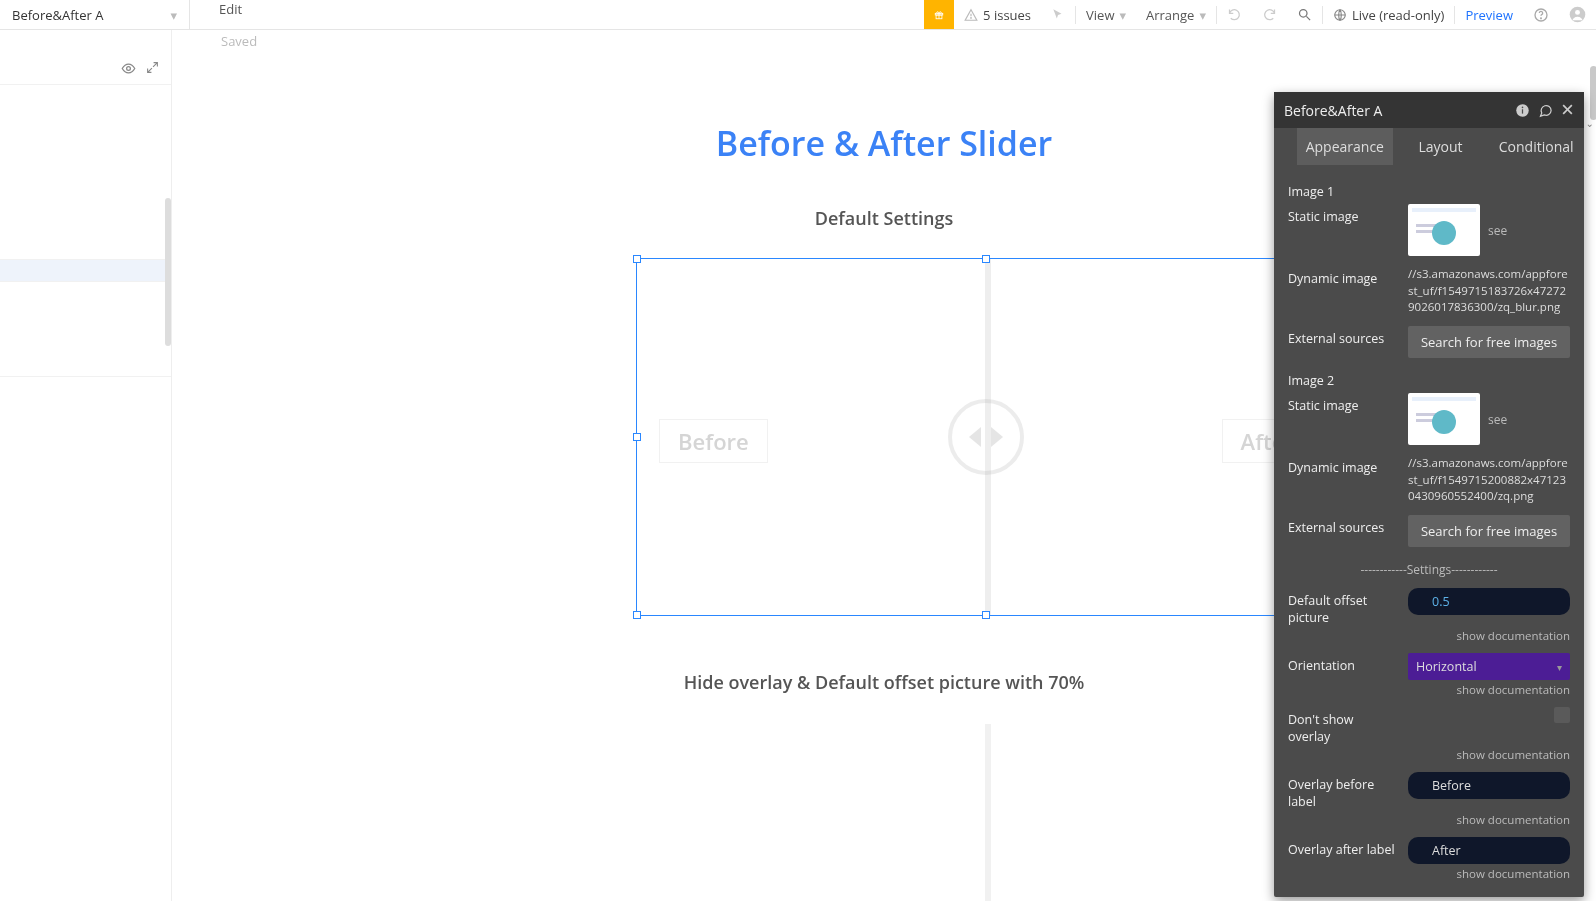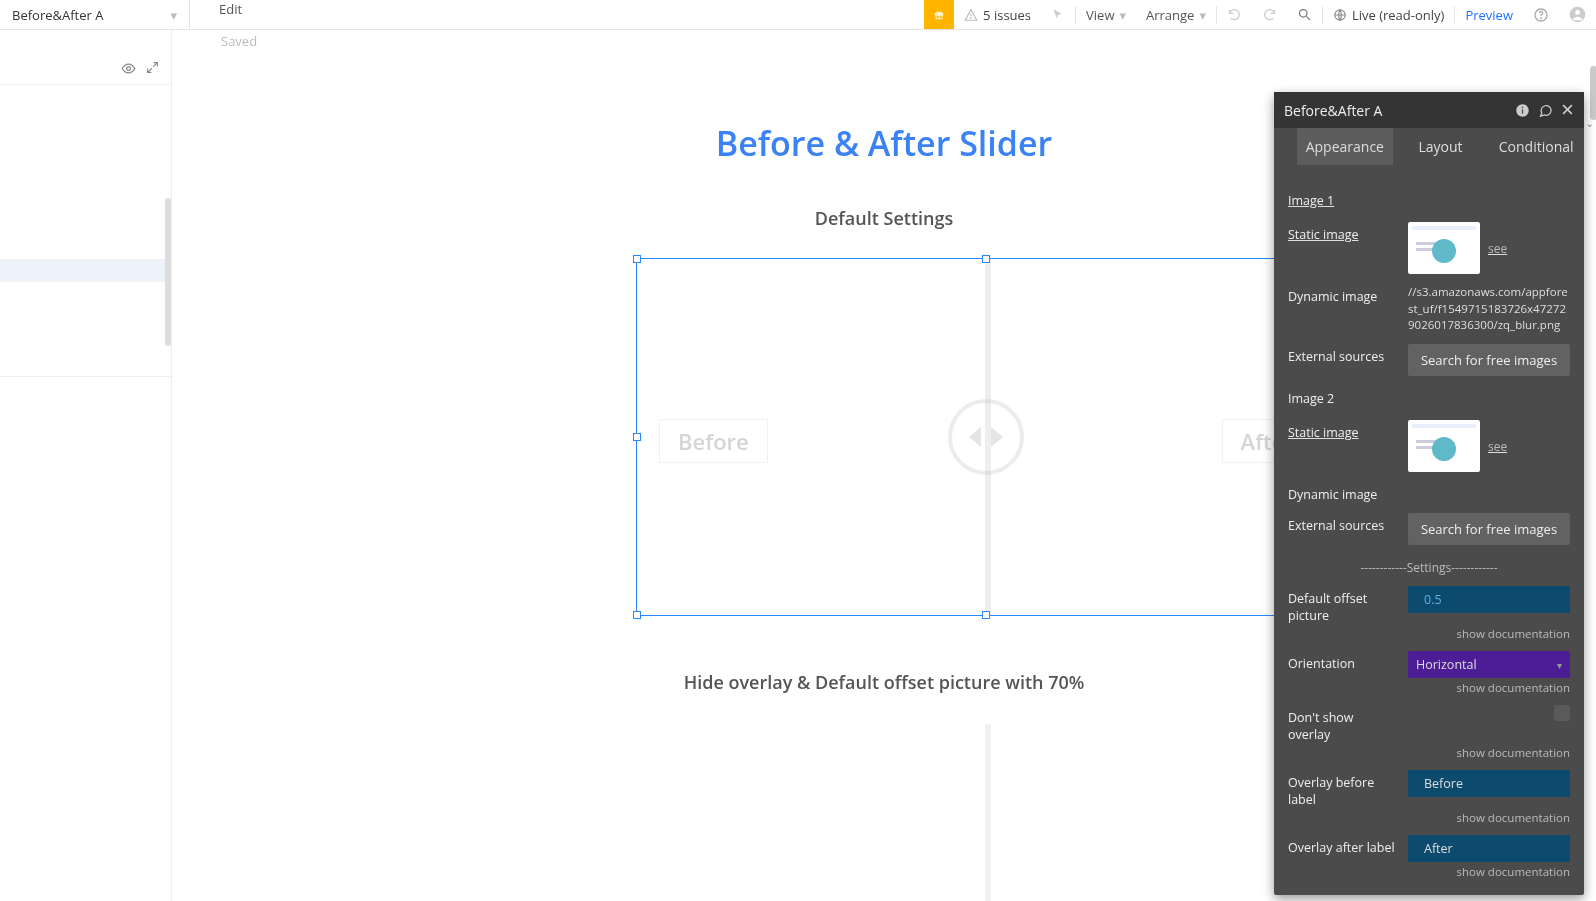--- a/index.html
+++ b/index.html
@@ -55,33 +55,33 @@
   .vscroll-chev{position:absolute;right:2px;top:86px;color:#888;font-size:10px;}
   
   .panel{position:absolute;right:12px;top:92px;width:var(--panelW);background:#4b4b4b;color:#ddd;border-radius:2px;box-shadow:0 4px 12px rgba(0,0,0,.4);z-index:60;}
   .panel-hd{background:#343434;height:36px;display:flex;align-items:center;padding:0 10px;color:#eee;font-size:14px;}
   .panel-hd .ico-row{margin-left:auto;display:flex;gap:8px;color:#ccc;}
   .tabs{display:flex;}
   .tab{flex:1;text-align:center;padding:9px 0;font-size:14px;color:#ddd;background:#4b4b4b;cursor:pointer;}
   .tab.active{background:#5d5d5d;margin-left:23px;}
   .panel-body{padding:10px 14px 16px;font-size:12.5px;}
   .prop-row{display:flex;align-items:flex-start;margin-top:10px;gap:12px;}
-  .prop-row.mt0{margin-top:13px;text-decoration:underline;}
+  .prop-row.mt0{margin-top:4px;}
   .prop-label{width:108px;flex:none;color:#eee;padding-top:4px;}
   .prop-ctrl{flex:1;display:flex;align-items:center;gap:8px;}
   .thumb{width:72px;height:52px;background:#fff;border-radius:2px;position:relative;overflow:hidden;}
   .thumb::before{content:"";position:absolute;left:4px;right:4px;top:4px;height:4px;background:#e8f0fb;}
   .thumb .circ{position:absolute;left:50%;top:56%;transform:translate(-50%,-50%);width:24px;height:24px;border-radius:50%;background:#5fb9c8;}
   .thumb .bar{position:absolute;left:8px;top:20px;width:20px;height:3px;background:#ccd;}
   .thumb .bar2{position:absolute;left:8px;top:26px;width:24px;height:3px;background:#ccd;}
   .see{color:#bbb;font-size:12px;cursor:pointer;}
   .dyn{color:#ddd;font-size:11.5px;line-height:1.45;word-break:break-all;}
   .btn{background:#626262;color:#eee;padding:7px 0;text-align:center;border-radius:2px;flex:1;cursor:pointer;font-size:13px;}
   .sett-div{color:#bbb;font-size:12px;margin:14px 0 2px;text-align:center;}
-  .field{flex:1;background:#0c4a6e;border-radius:0;padding:5px 16px;}
+  .field{flex:1;background:#0f172a;border-radius:10px;padding:5px 24px;}
   .field.blue{color:#5db2e8;}
   .select{flex:1;background:#4c1d95;border-radius:2px;padding:5px 8px;display:flex;justify-content:space-between;align-items:center;}
   .select .chev{color:#999;font-size:10px;}
   .check{width:16px;height:16px;background:#5a5a5a;border-radius:2px;margin-left:auto;}
   .doclink{text-align:right;color:#bbb;font-size:11.5px;margin-top:2px;cursor:pointer;}
   
   .h2-wrap{position:absolute;left:0;right:0;top:640px;text-align:center;}
 </style>
 </head>
 <body>
@@ -297,20 +297,23 @@
         <div class="thumb">
             <div class="bar"></div>
             <div class="bar2"></div>
             <div class="circ"></div>
           </div>
         <span class="see">see</span>
       </div>
     </div>
     <div class="prop-row">
       <div class="prop-label">Dynamic image</div>
+      <div class="prop-ctrl">
+          <div class="dyn">//s3.amazonaws.com/appforest_uf/f1549715200882x471230430960552400/zq.png</div>
+        </div>
     </div>
     <div class="prop-row">
       <div class="prop-label">External sources</div>
       <div class="prop-ctrl">
           <div class="btn">Search for free images</div>
         </div>
     </div>
 
     <div class="sett-div">------------Settings------------</div>
 

